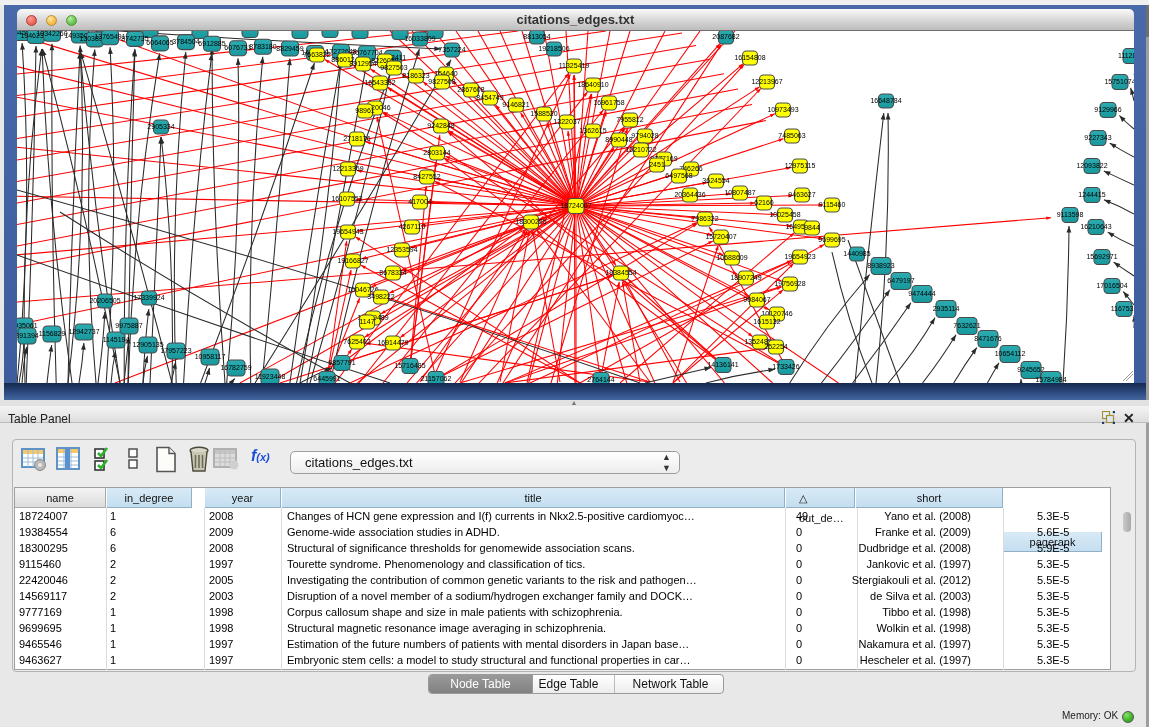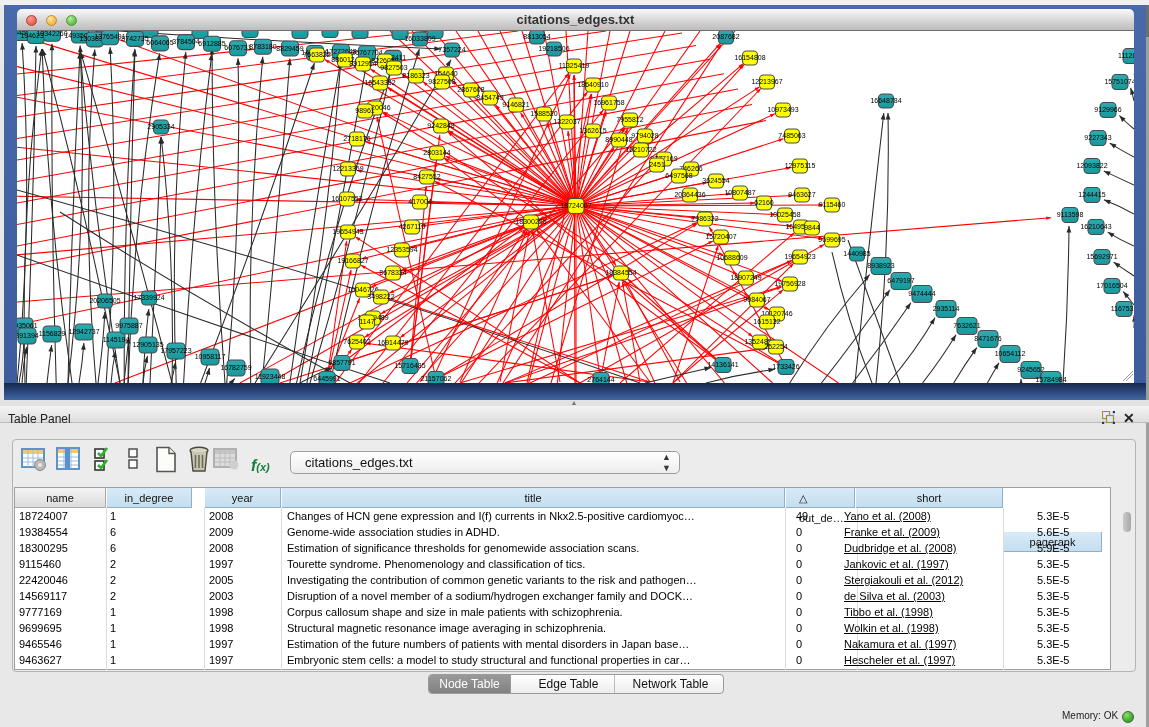--- a/index.html
+++ b/index.html
@@ -58,30 +58,30 @@
     linear-gradient(#dcdcdc,#dcdcdc) 770px 0/1px 100% no-repeat,
     linear-gradient(#dcdcdc,#dcdcdc) 842px 0/1px 100% no-repeat,
     linear-gradient(#dcdcdc,#dcdcdc) 988px 0/1px 100% no-repeat; }
 .tr { position:relative; width:1095px; height:16px; line-height:16px; white-space:nowrap; }
 .tr div { position:absolute; top:0; height:16px; overflow:hidden; }
 .c0 { left:4px;   width:86px;  }
 .c1 { left:95px;  width:95px;  }
 .c2 { left:194px; width:72px;  }
 .c3 { left:272px; width:497px; }
 .c4 { left:781px; width:60px;  }
-.c5 { left:829px; width:147px; text-align:left;text-decoration:underline; }
+.c5 { left:809px; width:147px; text-align:right; }
 .c6 { left:1022px;width:70px;  }
 #vthumb { position:absolute; left:1110px; top:72px; width:8px; height:20px; background:linear-gradient(90deg,#c9c9c9,#a8a8a8); border-radius:4px; }
 
 
 #tabs { position:absolute; left:428px; top:674px; width:296px; height:20px;
   border:1px solid #9a9a9a; border-radius:4px; overflow:hidden; font-size:12px;
   background:linear-gradient(#ffffff,#ededed); }
 .tab { position:absolute; top:0; height:20px; line-height:19px; text-align:center; color:#111; }
-#tab1 { left:0; width:82px; background:linear-gradient(#9a9a9a,#7e7e7e); color:#fff; border-right:1px solid #9a9a9a;}
+#tab1 { left:0; width:104px; background:linear-gradient(#9a9a9a,#7e7e7e); color:#fff; border-right:1px solid #9a9a9a;}
 #tab2 { left:94px; width:92px; border-right:1px solid #bbb; }
 #tab3 { left:187px; width:109px; }
 
 #mem { position:absolute; left:1062px; top:710px; font-size:10px; color:#222;text-align:right; }
 #memdot { position:absolute; left:1122px; top:711px; width:12px; height:12px; border-radius:50%;
   background:radial-gradient(circle at 35% 30%, #8ae06a, #37b51e 60%, #2a9a12); border:1px solid #555; }
 </style></head>
 <body>
 <div id="root">
   <div id="topstrip"></div>
@@ -889,21 +889,21 @@
         <ellipse cx="12" cy="4.5" rx="9" ry="3.2" fill="#d9d7c7" stroke="#4a4a3a" stroke-width="1.4"></ellipse>
         <path d="M4 6 L6 25 H18 L20 6" fill="#c9c7b3" stroke="#4a4a3a" stroke-width="1.4"></path>
         <path d="M8.5 9 V22 M12 9 V22 M15.5 9 V22" stroke="#6e6c58" stroke-width="1.6"></path>
       </svg>
       <svg class="tbi" style="left:192px" width="28" height="26" viewBox="0 0 28 26">
         <rect x="1" y="3" width="22" height="18" fill="#dcdcdc" stroke="#b0b0b0" stroke-width="2"></rect>
         <rect x="2" y="4" width="20" height="4" fill="#c6c6c6"></rect>
         <path d="M2 12 H22 M2 16 H22 M7 4 V21 M12 4 V21 M17 4 V21" stroke="#bdbdbd"></path>
         <circle cx="21" cy="19" r="4.5" fill="#cfcfcf"></circle>
       </svg>
-      <div class="tbi" style="left:230px; top:11px; font-size:16px; font-style:italic; font-weight:bold; color:#15803d;">f<span style="font-size:11px;">(x)</span></div>
+      <div class="tbi" style="left:230px; top:1px; font-size:16px; font-style:italic; font-weight:bold; color:#1d4ed8;">f<span style="font-size:11px;">(x)</span></div>
     </div>
     <div id="combo">citations_edges.txt<div class="arr">▲<br>▼</div></div>
     <div id="table">
       <div id="thead">
         <div class="th thg" style="left:0;width:91px;">name</div>
         <div class="th" style="left:92px;width:85px;">in_degree</div>
         <div class="th" style="left:190px;width:76px;">year</div>
         <div class="th" style="left:267px;width:503px;">title</div>
         <div class="th" style="left:771px;width:69px;text-align:left;padding-left:13px;">△ out_de…</div>
         <div class="th" style="left:841px;width:147px;">short</div>
@@ -925,21 +925,21 @@
             <div class="c2">2009</div>
             <div class="c3">Genome-wide association studies in ADHD.</div>
             <div class="c4">0</div>
             <div class="c5">Franke et al. (2009)</div>
             <div class="c6">5.6E-5</div>
           </div>
 <div class="tr">
             <div class="c0">18300295</div>
             <div class="c1">6</div>
             <div class="c2">2008</div>
-            <div class="c3">Estimation of significance thresholds for genomewide association scans.</div>
+            <div class="c3">Structural of significance thresholds for genomewide association scans.</div>
             <div class="c4">0</div>
             <div class="c5">Dudbridge et al. (2008)</div>
             <div class="c6">5.9E-5</div>
           </div>
 <div class="tr">
             <div class="c0">9115460</div>
             <div class="c1">2</div>
             <div class="c2">1997</div>
             <div class="c3">Tourette syndrome. Phenomenology and classification of tics.</div>
             <div class="c4">0</div>

